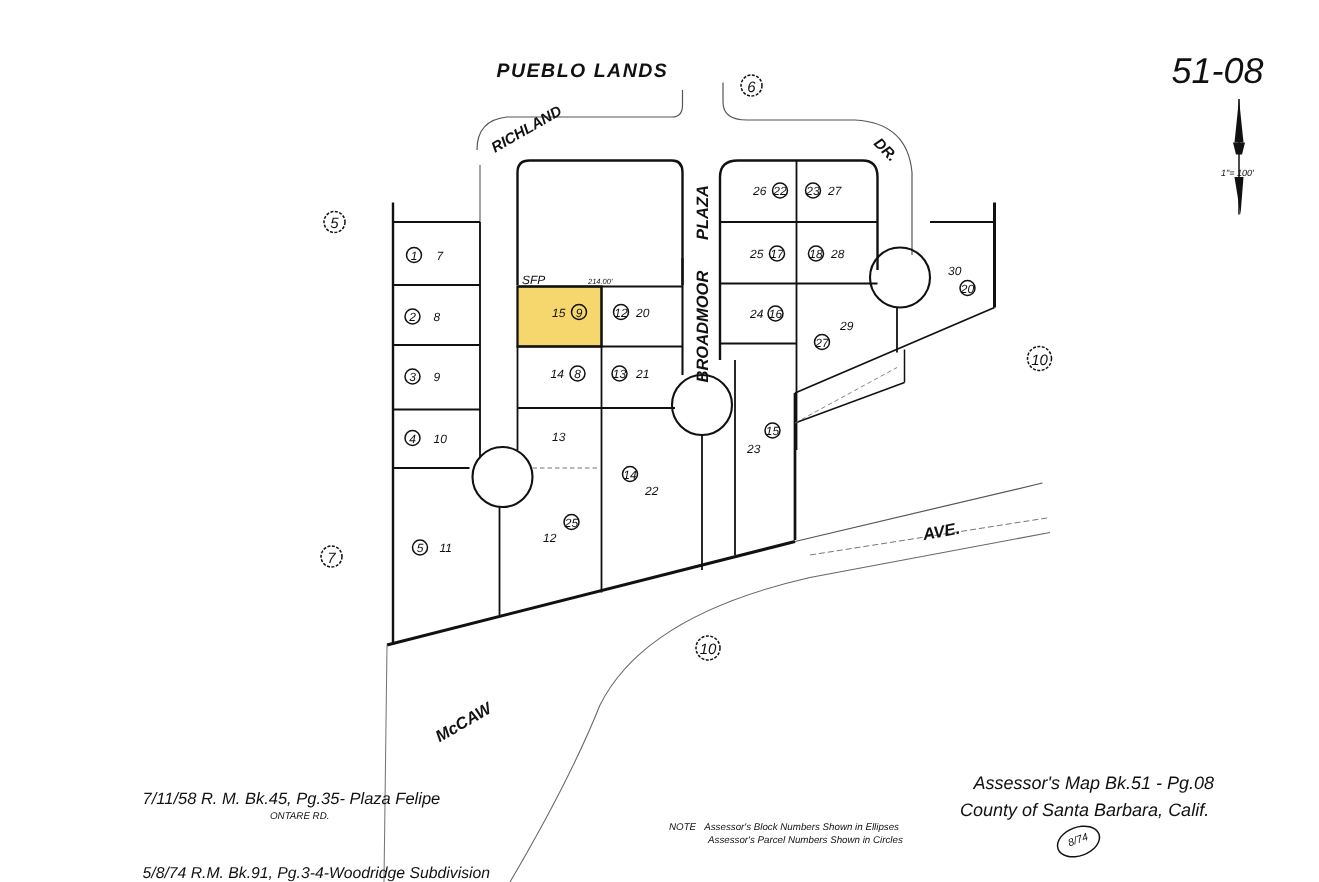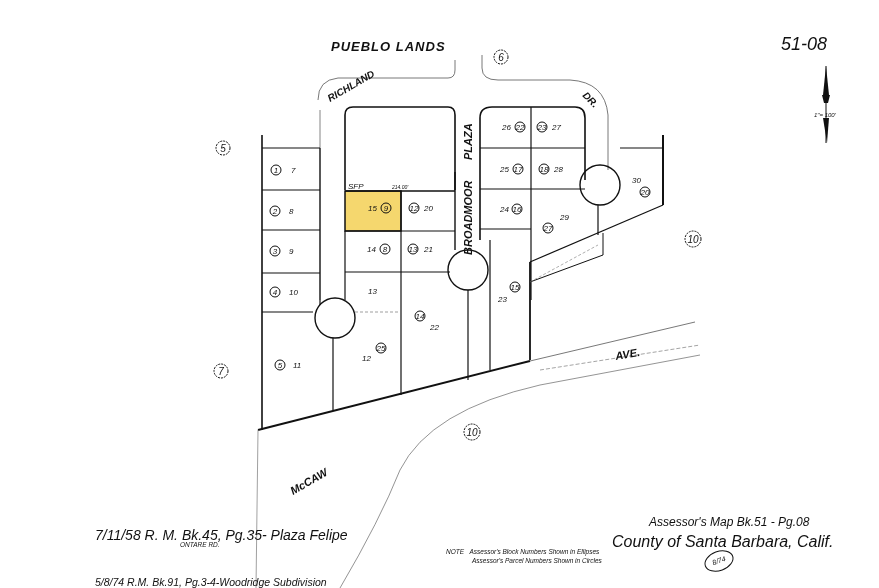--- a/index.html
+++ b/index.html
@@ -2,26 +2,26 @@
 <html><head>
 <meta charset="utf-8">
 <style>
   html, body { margin:0; padding:0; background:#ffffff; }
   body { width:879px; height:588px; position:relative; overflow:hidden;
          font-family:"Liberation Sans", sans-serif; color:#111; }
   svg#map { position:absolute; left:0; top:0; width:879px; height:588px; }
   .t { font-family:"Liberation Sans", sans-serif; font-style:italic; fill:#111; }
   .lbl { position:absolute; font-style:italic; color:#111; white-space:nowrap; }
   .title-pueblo { left:331px; top:39px; font-size:13px; font-weight:bold; letter-spacing:1px; }
-  .mapno { left:781px; top:34px; font-size:18px; }
-  .ref1 { left:95px; top:527px; font-size:14px; }
+  .mapno { left:781px; top:34px; font-size:24px; }
+  .ref1 { left:95px; top:527px; font-size:11px; }
   .ref-road { left:180px; top:541px; font-size:6.5px; }
   .ref2 { left:95px; top:576px; font-size:10.5px; }
   .assessor1 { left:649px; top:515px; font-size:12px; }
-  .assessor2 { left:612px; top:533px; font-size:16px; }
+  .assessor2 { left:640px; top:533px; font-size:12px; }
   .note { left:446px; top:548px; font-size:6.5px; }
   .note2 { left:472px; top:557px; font-size:6.5px; }
   .stamp { position:absolute; left:704px; top:551px; width:28px; height:18px;
            border:1px solid #111; border-radius:50%; font-size:7px; font-style:italic;
            text-align:center; line-height:18px; transform:rotate(-20deg); }
 </style>
 </head>
 <body>
 
 <svg id="map" viewBox="0 0 879 588">

